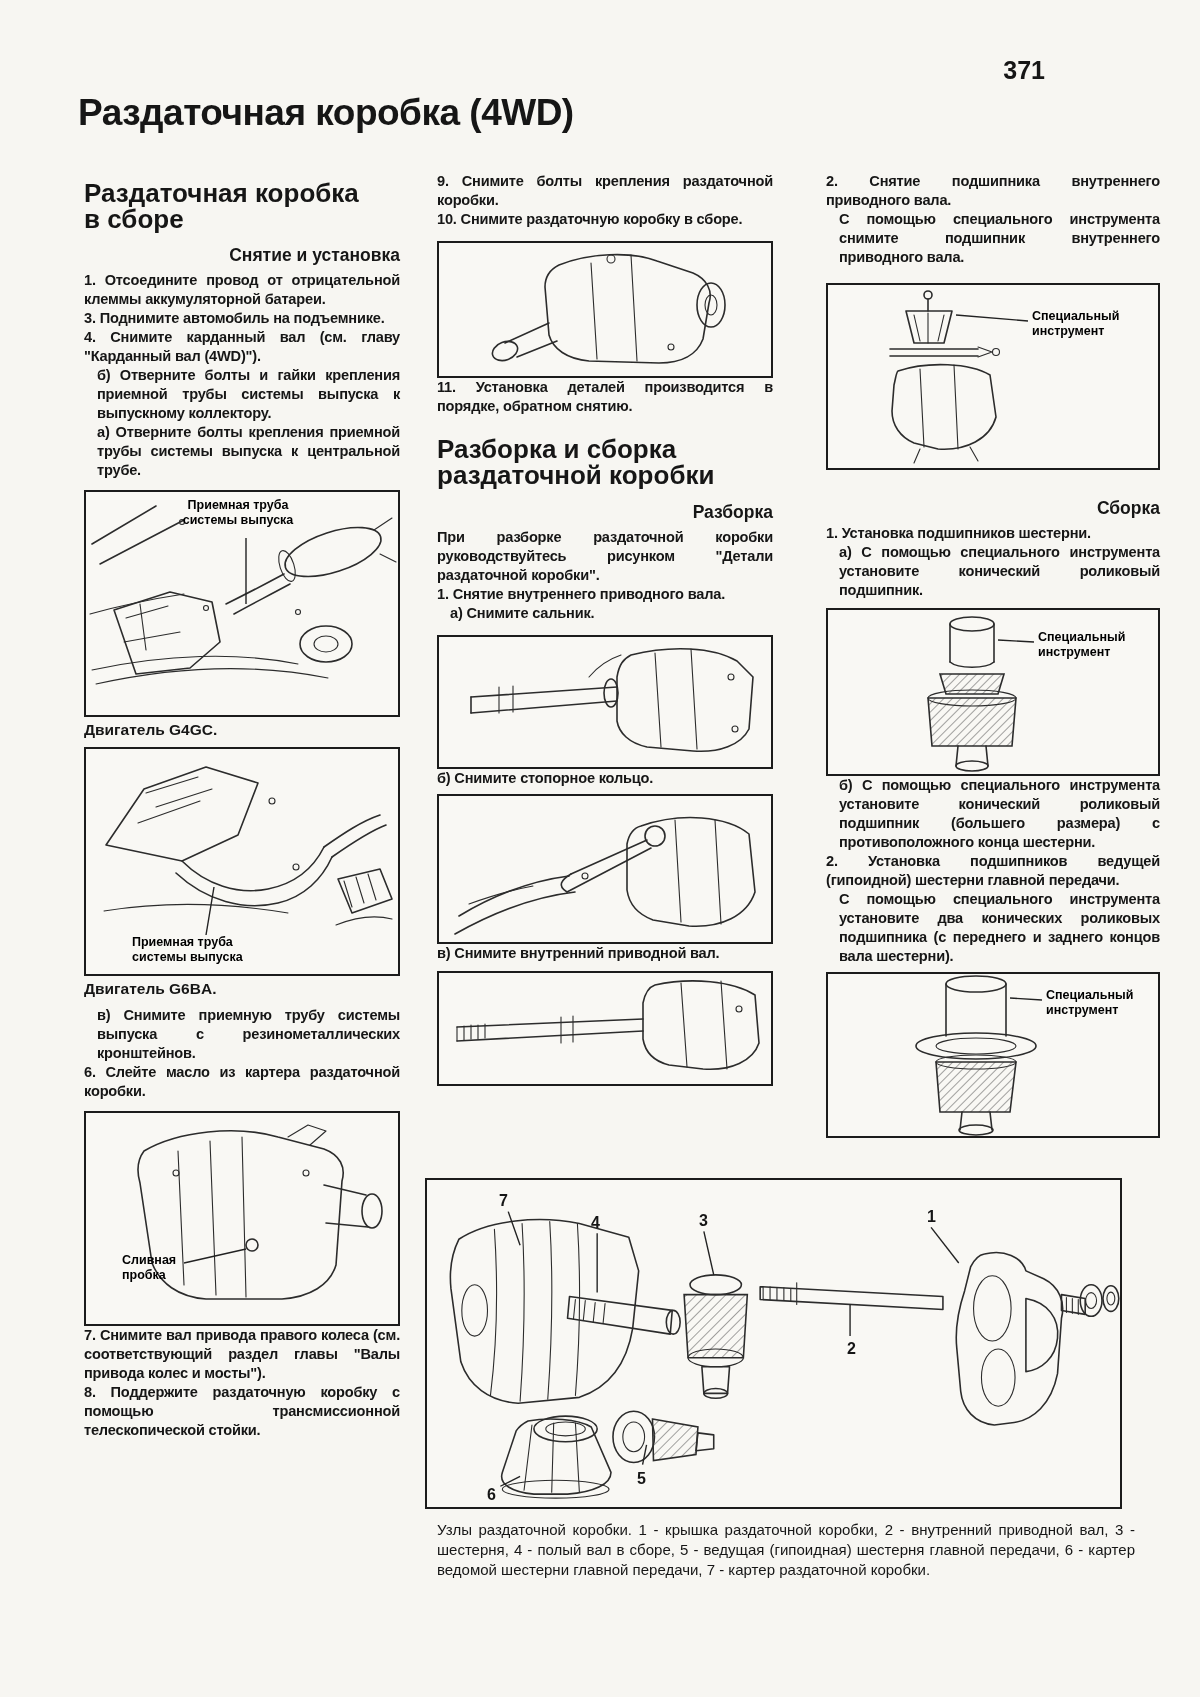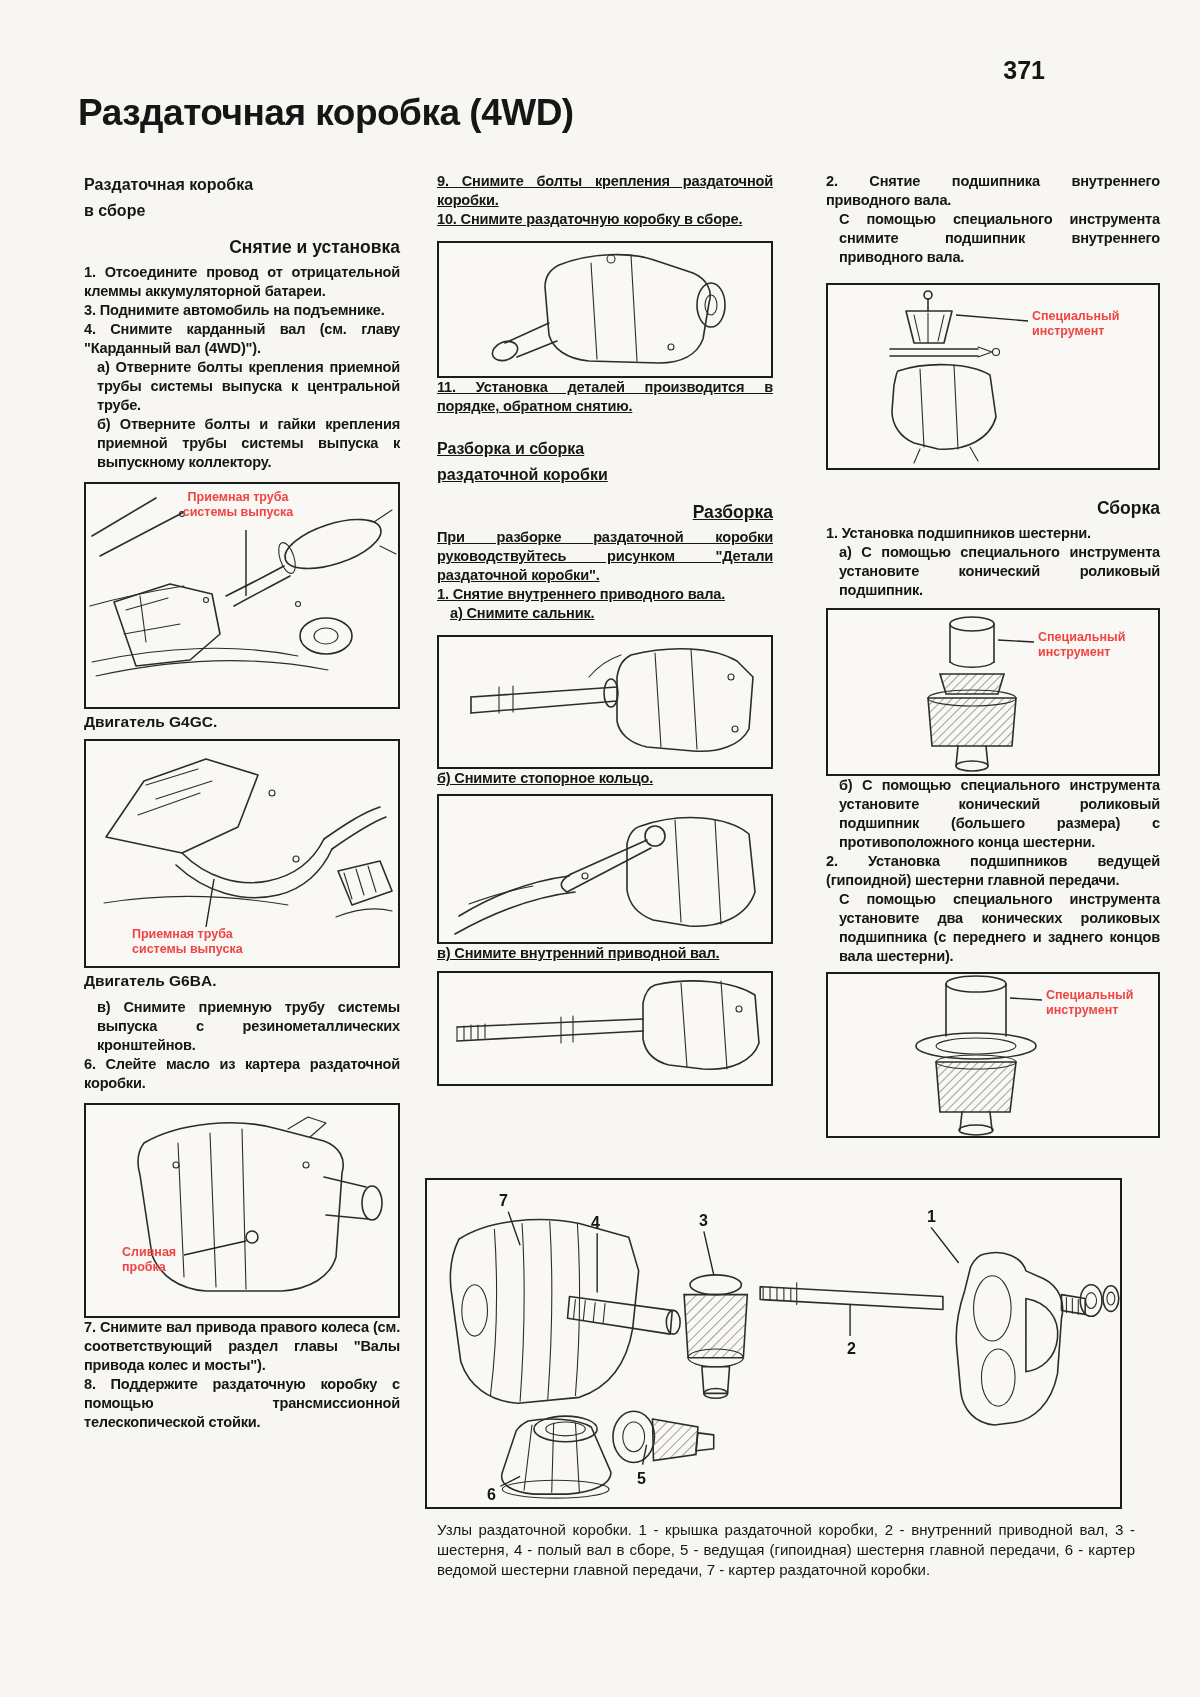--- a/index.html
+++ b/index.html
@@ -2,33 +2,33 @@
 <html lang="ru"><head>
 <meta charset="utf-8">
 <style>
   html,body{margin:0;padding:0;}
   body{width:1200px;height:1697px;background:#eceae6;font-family:"Liberation Sans",sans-serif;}
   .page{position:relative;width:1200px;height:1697px;background:#f7f6f2;overflow:hidden;color:#161616;}
   .pagenum{position:absolute;top:56px;right:155px;font-size:25px;font-weight:bold;}
   .title{position:absolute;left:78px;top:92px;font-size:37px;font-weight:bold;letter-spacing:-0.5px;white-space:nowrap;}
   .col{position:absolute;}
   #col-left{left:84px;top:168px;width:316px;}
-  #col-mid{left:437px;top:172px;width:336px;text-decoration:underline;}
+  #col-mid{left:437px;top:172px;width:336px;}
   #col-right{left:826px;top:172px;width:334px;}
-  .h2{font-size:16px;line-height:26px;font-weight:bold;white-space:pre-line;margin:4px 0 13px 0;}
+  .h2{font-size:26px;line-height:26px;font-weight:bold;white-space:pre-line;margin:12px 0 13px 0;}
   .h3{font-size:17.5px;line-height:21px;font-weight:bold;margin:0 0 5px 0;text-align:right;}
   p.b{margin:0;font-size:14.6px;line-height:19px;font-weight:bold;text-align:justify;letter-spacing:-0.2px;}
   p.ind{padding-left:13px;}
   .figcap{font-size:15.5px;font-weight:bold;margin:4px 0 8px 0;}
   .fig{position:relative;border:2px solid #1c1c1c;box-sizing:border-box;background:#f9f8f4;}
   .fig svg{position:absolute;left:0;top:0;width:100%;height:100%;}
   .sk{fill:none;stroke:#2c2c2c;stroke-width:1.6;stroke-linecap:round;stroke-linejoin:round;}
   .sk2{fill:none;stroke:#2c2c2c;stroke-width:1.1;stroke-linecap:round;stroke-linejoin:round;}
   .ld{fill:none;stroke:#222;stroke-width:1.4;}
-  .fig-label{position:absolute;font-size:12.5px;line-height:15px;font-weight:bold;white-space:pre-line;color:#ef4444;}
+  .fig-label{position:absolute;font-size:12.5px;line-height:15px;font-weight:bold;white-space:pre-line;color:#000000;}
   .mt8{margin-top:8px;}.mt10{margin-top:10px;}.mt12{margin-top:12px;}.mt14{margin-top:14px;}
   .mt16{margin-top:16px;}.mt28{margin-top:28px;}.mt6{margin-top:6px;}
   .h2.mt{margin-top:20px;}
   #big-fig{position:absolute;left:425px;top:1178px;width:697px;height:331px;}
   .pnum{position:absolute;font-size:16px;font-weight:bold;}
   #big-caption{position:absolute;left:437px;top:1520px;width:698px;font-size:15px;line-height:20px;font-weight:normal;text-align:justify;}
 </style>
 </head>
 <body>
 
@@ -37,22 +37,22 @@
   <div class="pagenum">371</div>
   <div class="title">Раздаточная коробка (4WD)</div>
 
   <div class="col" id="col-left">
     <div class="h2">Раздаточная коробка
 в сборе</div>
     <div class="h3">Снятие и установка</div>
     <p class="b">1. Отсоедините провод от отрицательной клеммы аккумуляторной батареи.</p>
     <p class="b">3. Поднимите автомобиль на подъемнике.</p>
     <p class="b">4. Снимите карданный вал (см. главу "Карданный вал (4WD)").</p>
+    <p class="b ind">б) Отверните болты и гайки крепления приемной трубы системы выпуска к выпускному коллектору.</p>
     <p class="b ind">а) Отверните болты крепления приемной трубы системы выпуска к центральной трубе.</p>
-    <p class="b ind">б) Отверните болты и гайки крепления приемной трубы системы выпуска к выпускному коллектору.</p>
 
     <div class="fig mt10" style="width:316px;height:227px;">
       <svg viewBox="0 0 312 223">
         <path class="sk" d="M6,52 L70,14"></path>
           <path class="sk" d="M14,72 L98,28"></path>
         <path class="sk2" d="M4,122 C40,112 72,106 98,102"></path>
         <g>
           <ellipse class="sk" cx="247" cy="60" rx="50" ry="20" transform="rotate(-18 247 60)"></ellipse>
           <ellipse class="sk2" cx="201" cy="74" rx="7" ry="16" transform="rotate(-18 201 74)"></ellipse>
           <path class="sk2" d="M288,38 l18,-12"></path>

